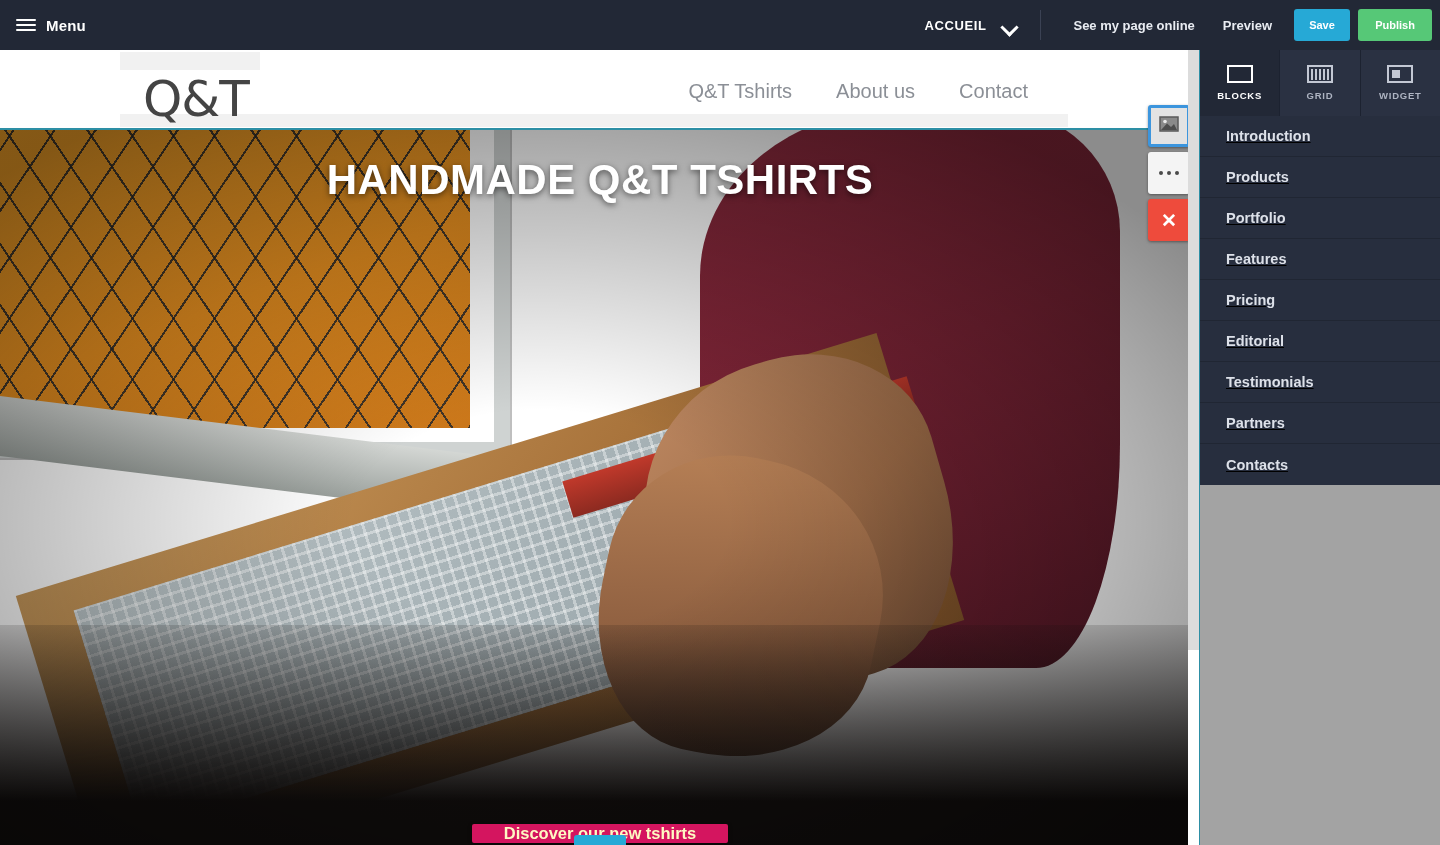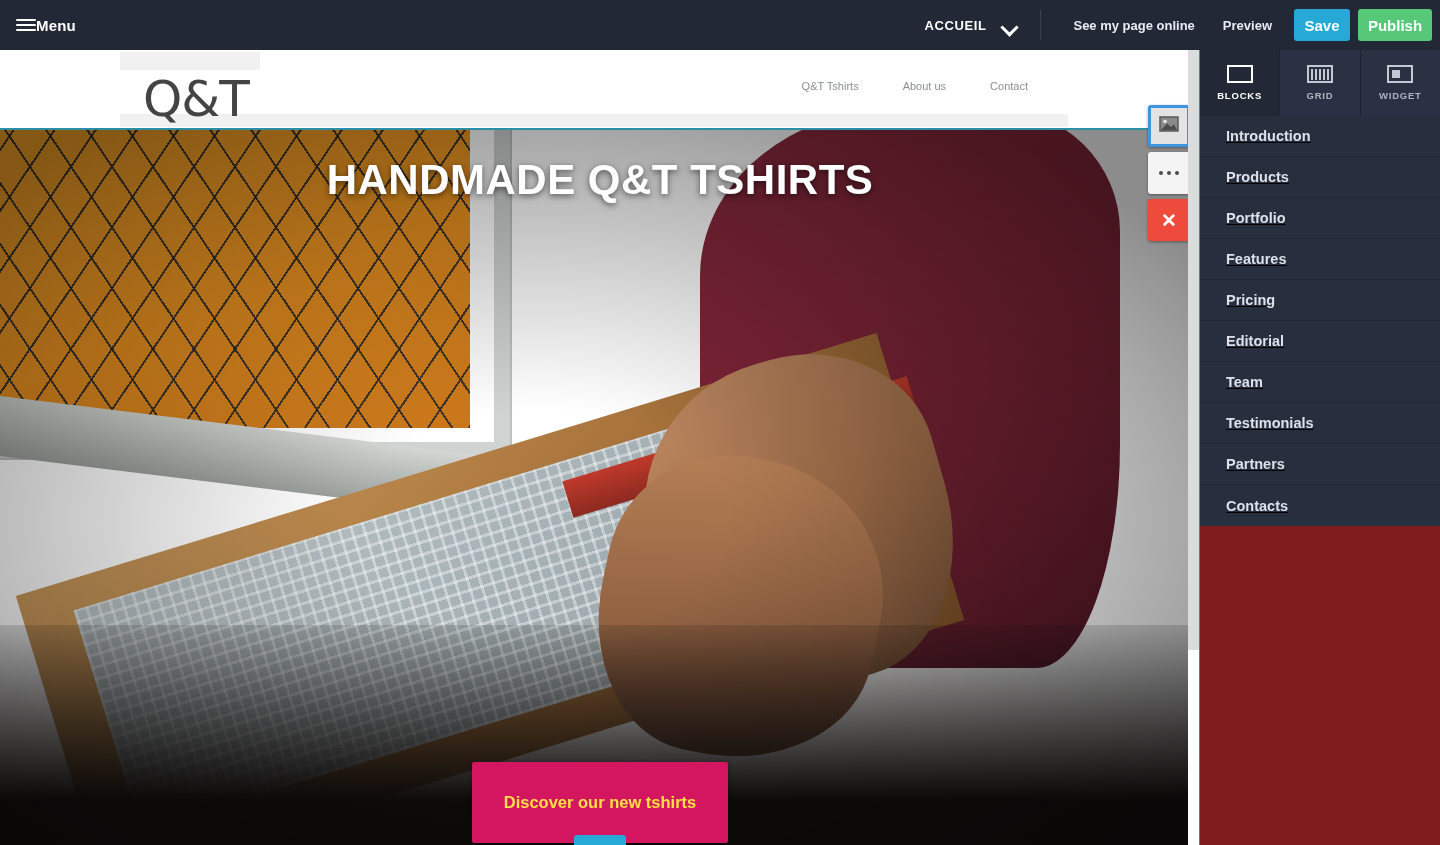--- a/index.html
+++ b/index.html
@@ -12,21 +12,21 @@
 
   
   .topbar {
     position: absolute; top: 0; left: 0;
     width: 1440px; height: 50px;
     background: #222836;
     display: flex; align-items: center;
     z-index: 50;
   }
   .menu-btn {
-    display: flex; align-items: center; 
+    display: flex; align-items: center; gap: 10px;
     margin-left: 16px; cursor: pointer;
   }
   .hamburger { display: flex; flex-direction: column; gap: 3px; width: 20px; }
   .hamburger i { display: block; height: 2px; background: #fff; border-radius: 1px; }
   .menu-label { color: #fff; font-size: 15px; font-weight: 600; letter-spacing: .2px; }
 
   .topbar-right {
     margin-left: auto; display: flex; align-items: center;
     height: 50px; padding-right: 8px;
   }
@@ -44,21 +44,21 @@
     border-right: 3px solid #fff; border-bottom: 3px solid #fff;
     transform: rotate(45deg);
   }
   .divider-v { width: 1px; height: 30px; background: #3b4254; margin: 0 18px 0 4px; }
   .tb-link {
     color: #e9ecf2; font-size: 13px; font-weight: 600;
     padding: 0 14px; cursor: pointer; white-space: nowrap;
   }
   .tb-btn {
     height: 32px; display: flex; align-items: center; justify-content: center;
-    color: #fff; font-size: 15px; font-weight: 700;
+    color: #fff; font-size: 11px; font-weight: 700;
     border-radius: 3px; cursor: pointer; margin-left: 8px;
   }
   .tb-btn.save { background: #26A9D6; width: 56px; }
   .tb-btn.publish { background: #56C877; width: 74px; }
 
   
   .preview {
     position: absolute; top: 50px; left: 0;
     width: 1200px; height: 795px;
     background: #fff; overflow: hidden;
@@ -80,21 +80,21 @@
   .logo {
     position: absolute; left: 143px; top: 20px;
     font-size: 50px; color: #444; letter-spacing: -1px;
     font-family: "DejaVu Sans", sans-serif; font-weight: 400;
   }
   .site-nav {
     position: absolute; right: 172px; top: 30px;
     display: flex; gap: 44px;
   }
   .site-nav a {
-    color: #8b8f96; font-size: 11px; text-decoration: none; cursor: pointer;
+    color: #8b8f96; font-size: 20px; text-decoration: none; cursor: pointer;
   }
 
   
   .hero {
     position: absolute; top: 78px; left: 0;
     width: 1200px; height: 717px;
     overflow: hidden;
   }
   .hero-sel-line {
     position: absolute; top: 0; left: 0; width: 1200px; height: 2px;
@@ -186,22 +186,22 @@
     color: #fff; font-size: 42px; font-weight: 700; letter-spacing: .5px;
     text-shadow: 0 2px 6px rgba(0,0,0,.55);
     margin-bottom: 20px; text-align: center;
   }
   .hero-sub {
     color: #fff; font-size: 19px; font-weight: 600;
     text-shadow: 0 1px 5px rgba(0,0,0,.6);
     margin-bottom: 42px; text-align: center;
   }
   .hero-cta {
-    background: #D4155F; color: #fde047; font-size: 16.5px; font-weight: 700;
-    padding: 31px 32px; border: 0; border-radius: 2px; cursor: pointer;
+    background: #D4155F; color: #fef9c3; font-size: 16.5px; font-weight: 700;
+    padding: 0 32px; border: 0; border-radius: 2px; cursor: pointer;
     box-shadow: 0 1px 4px rgba(0,0,0,.35);
     font-family: "Liberation Sans", sans-serif;
   }
   .add-block-stub {
     position: absolute; left: 50%; transform: translateX(-50%);
     bottom: -8px; width: 52px; height: 18px;
     background: #26A9D6; border-radius: 3px 3px 0 0; z-index: 7; cursor: pointer;
   }
 
   
@@ -231,21 +231,21 @@
     background: #DCDCDC; z-index: 13;
   }
   .pv-right-edge {
     position: absolute; right: 0; top: 0; width: 1px; height: 795px;
     background: #2D8FA5; z-index: 14;
   }
 
   
   .sidebar {
     position: absolute; top: 50px; right: 0;
-    width: 240px; height: 795px; background: #7f1d1d;
+    width: 240px; height: 795px; background: #a3a3a3;
   }
   .sb-tabs { display: flex; height: 66px; }
   .sb-tab {
     flex: 1; display: flex; flex-direction: column;
     align-items: center; justify-content: center; gap: 7px;
     cursor: pointer; border-right: 1px solid #1c2230;
   }
   .sb-tab:last-child { border-right: 0; }
   .sb-tab.active { background: #222836; }
   .sb-tab.inactive { background: #2A3142; }
@@ -393,18 +393,17 @@
     </div>
   </div>
 
   <div class="sb-list">
     <div class="sb-item">Introduction</div>
     <div class="sb-item">Products</div>
     <div class="sb-item">Portfolio</div>
     <div class="sb-item">Features</div>
     <div class="sb-item">Pricing</div>
     <div class="sb-item">Editorial</div>
-    <div class="sb-item">Team</div>
     <div class="sb-item">Testimonials</div>
     <div class="sb-item">Partners</div>
     <div class="sb-item">Contacts</div>
   </div>
 </div>
 
 </body></html>

